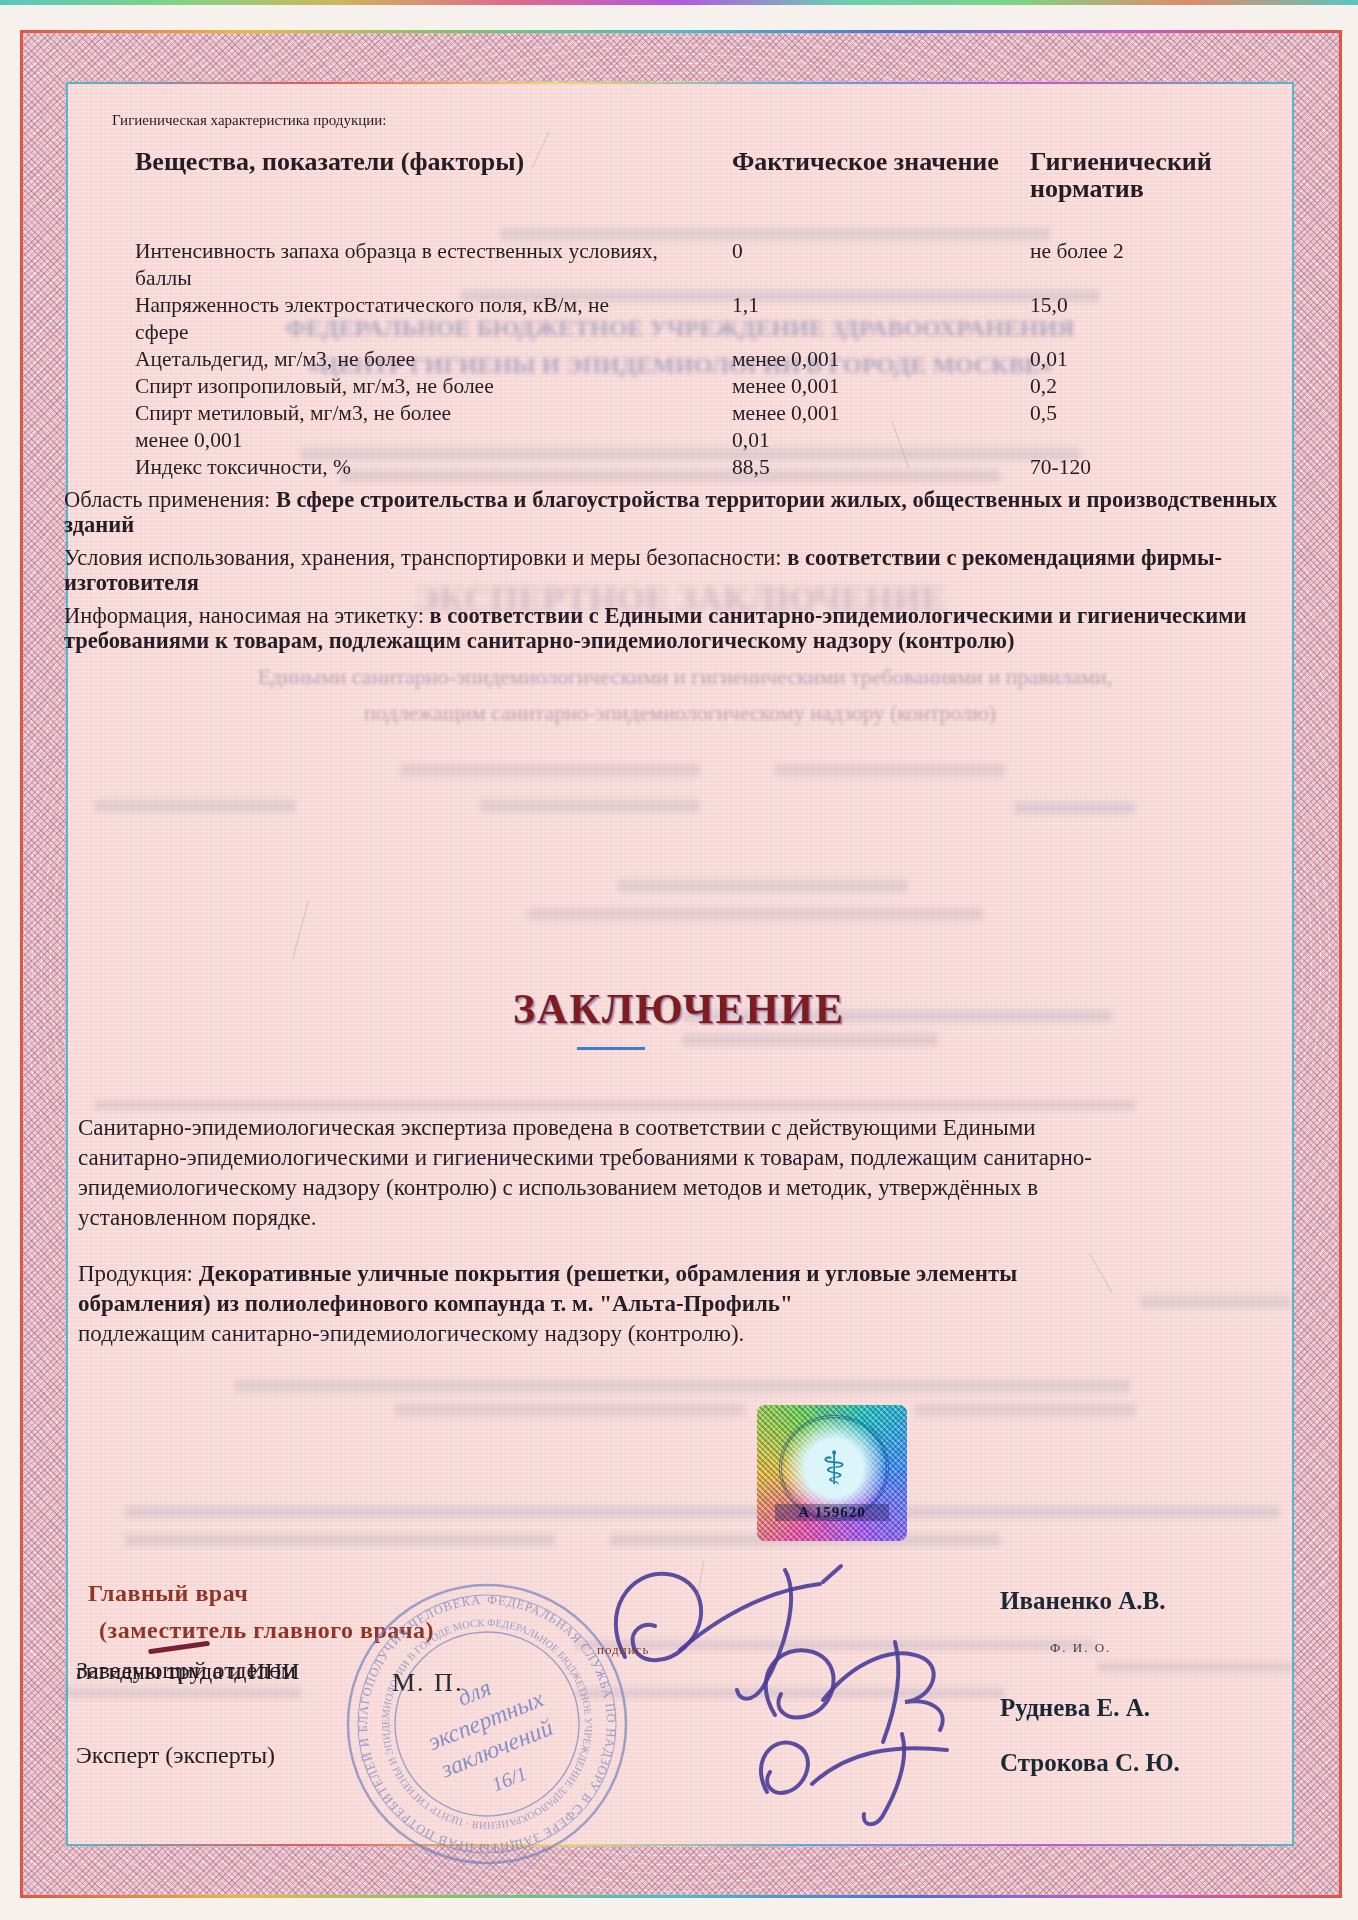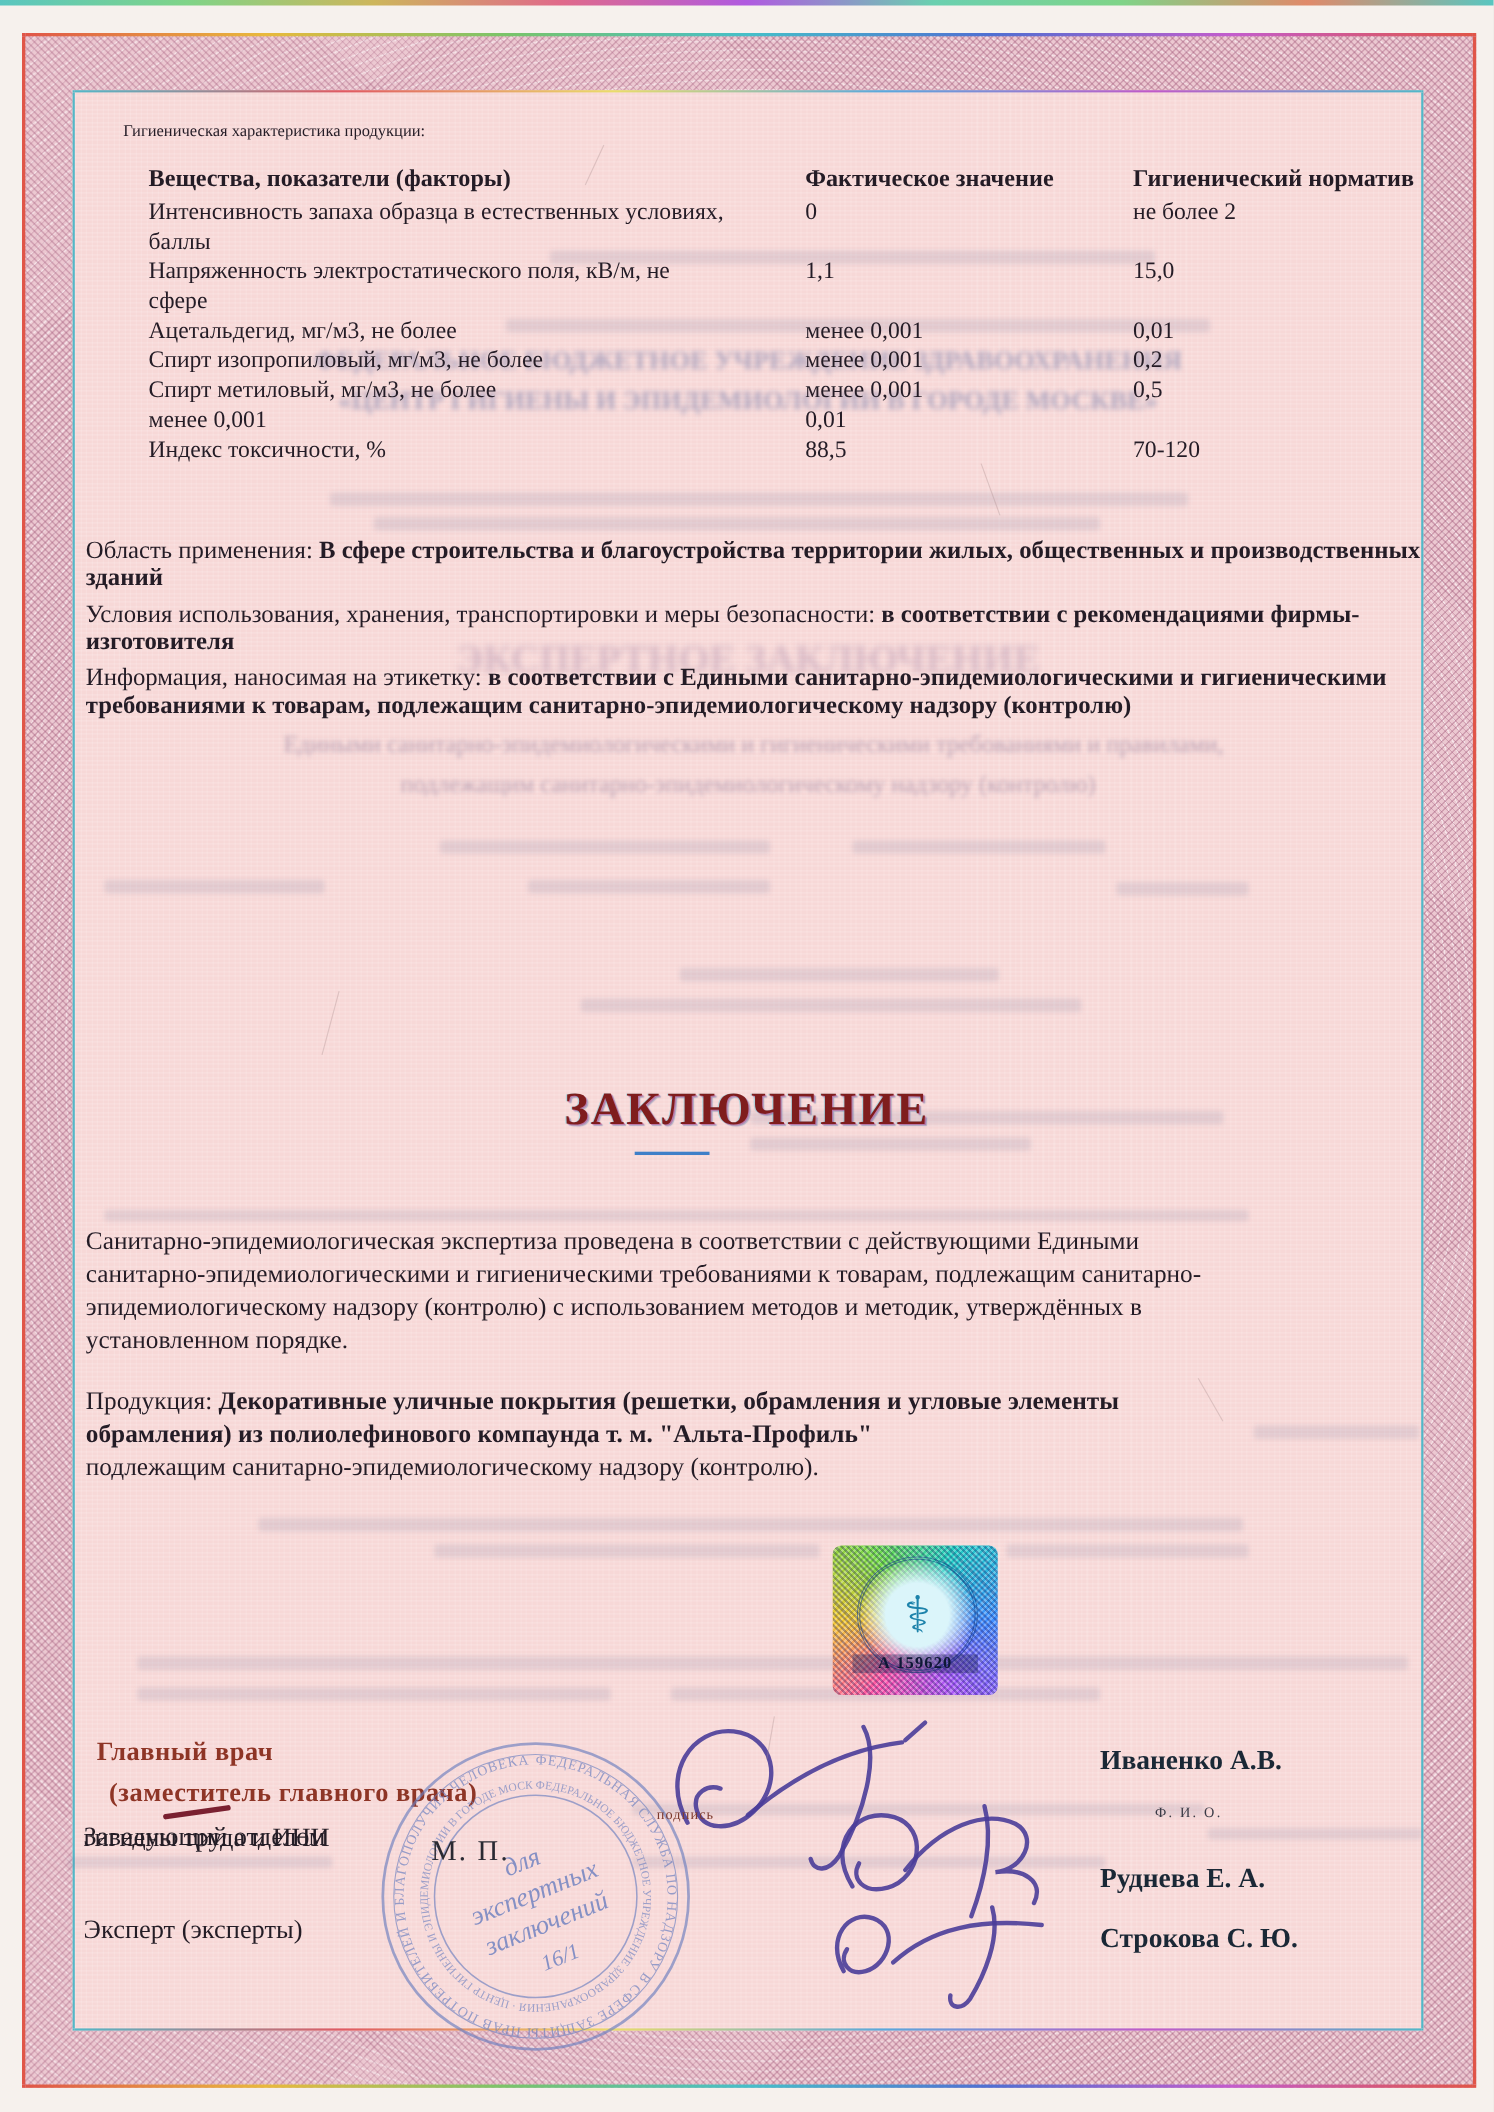--- a/index.html
+++ b/index.html
@@ -19,22 +19,22 @@
         border:2px solid transparent;
         border-image:linear-gradient(90deg,#52b8c8,#e05a62,#eadc6a,#5aa8dc,#c05ac8,#52b8c8) 1;
         background:
           repeating-linear-gradient(0deg,rgba(255,255,255,.22) 0 1px,transparent 1px 4px),
           repeating-linear-gradient(90deg,rgba(255,255,255,.15) 0 1px,transparent 1px 5px),
           #f7d8d7;}
   .abs{position:absolute;}
   .intro{left:112px;top:112px;font-size:15px;}
   .tbl{left:135px;top:148px;width:1157px;font-size:21.5px;line-height:27px;}
   .trow,.thead{display:grid;grid-template-columns:597px 298px 1fr;align-items:start;}
-  .thead{font-weight:bold;font-size:22px;margin-bottom:4px;}
-  .sect{left:78px;width:1214px;font-size:22.5px;line-height:25px;}
+  .thead{font-weight:bold;font-size:26px;margin-bottom:36px;}
+  .sect{left:64px;width:1214px;font-size:22.5px;line-height:25px;}
   .sect .v{font-weight:bold;}
   .doc-title{left:0;top:985px;width:1358px;text-align:center;font-size:42px;font-weight:bold;letter-spacing:2px;
         color:#7f1d1d;text-shadow:1px 1px 0 rgba(190,80,150,.55),-1px 0 0 rgba(80,200,220,.4),2px 2px 1px rgba(40,80,150,.35);}
   .title-underline{left:577px;top:1047px;width:68px;height:3px;background:#3f7fc8;filter:blur(.4px);}
   .par{left:78px;font-size:23px;line-height:30px;white-space:nowrap;}
   .pl-just{white-space:normal;width:1214px;text-align:justify;text-align-last:justify;}
   .b{font-weight:bold;}
   .ghost{filter:blur(2.2px);color:rgba(105,115,165,.5);font-weight:bold;text-align:center;}
   .ghost-line{filter:blur(1.8px);color:rgba(120,100,140,.45);text-align:center;font-size:22px;}
   .smear{position:absolute;height:12px;background:rgba(100,105,150,.14);filter:blur(2.5px);border-radius:3px;}

